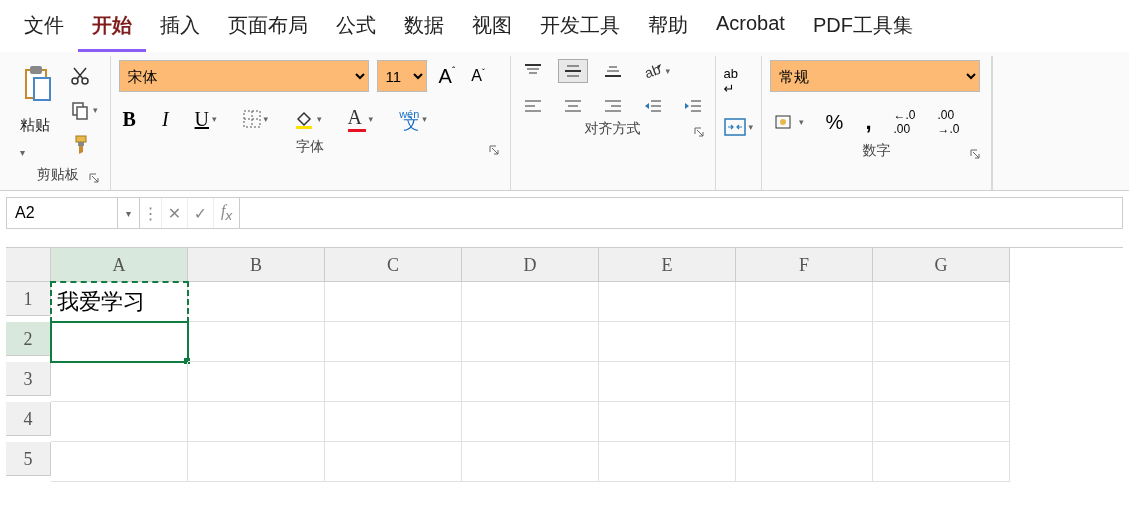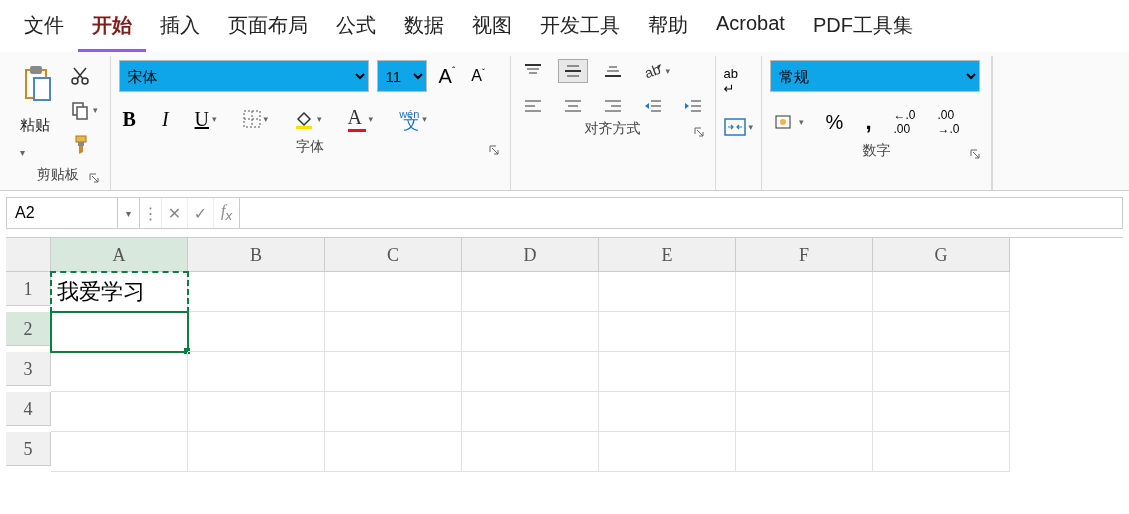--- a/index.html
+++ b/index.html
@@ -10,27 +10,27 @@
     .ribbon {display:flex;background:#fafafa;border-bottom:1px solid #d0d0d0;padding:4px 6px 0;gap:0;}
     .group {border-right:1px solid #d9d9d9;padding:4px 8px 2px;display:flex;flex-direction:column;align-items:center;position:relative;}
     .group:last-child{border-right:none;}
     .group-body{display:flex;align-items:flex-start;gap:6px;}
     .group-label{font-size:14px;color:#444;padding:4px 0 4px;display:flex;align-items:center;justify-content:center;width:100%;position:relative;}
     .launcher{position:absolute;right:0;bottom:2px;width:14px;height:14px;}
     .big-btn{display:flex;flex-direction:column;align-items:flex-start;gap:12px;padding:4px 6px;cursor:pointer;}
     .big-btn .lbl{font-size:15px;color:#222;}
     .stack{display:flex;flex-direction:column;gap:10px;padding-top:4px;}
     .row{display:flex;align-items:center;gap:8px;}
-    select,input.combo{height:32px;font-size:15px;border:1px solid #bbb;background:#0ea5e9;padding:0 4px;}
+    select,input.combo{height:32px;font-size:15px;border:1px solid #bbb;background:#fdba74;padding:0 4px;}
     .font-name{width:250px;}
     .font-size{width:50px;}
     .icon{display:inline-flex;align-items:center;justify-content:center;}
     .btn{padding:2px 4px;cursor:pointer;display:inline-flex;align-items:center;}
     .drop::after{content:"▾";font-size:9px;color:#666;margin-left:3px;}
-    .formula-bar{display:flex;align-items:center;border:1px solid #ccc;margin:6px 6px 8px;background:#fff;height:32px;}
+    .formula-bar{display:flex;align-items:center;border:1px solid #ccc;margin:6px 6px 18px;background:#fff;height:32px;}
     .name-box{width:110px;border:none;padding:0 8px;font-size:16px;height:100%;}
     .fb-sep{width:22px;text-align:center;color:#888;border-left:1px solid #ccc;height:100%;display:flex;align-items:center;justify-content:center;}
     .fb-btn{width:26px;text-align:center;color:#888;height:100%;display:flex;align-items:center;justify-content:center;border-left:1px solid #eee;}
     .fb-input{flex:1;border:none;border-left:1px solid #ccc;height:100%;padding:0 8px;font-size:16px;}
     .grid{display:grid;grid-template-columns:45px repeat(7,137px);border-top:1px solid #ccc;margin:4px 6px 0;}
     .col-head,.row-head,.corner{background:#f0f0f0;border-right:1px solid #ccc;border-bottom:1px solid #ccc;text-align:center;font-size:18px;color:#555;height:34px;line-height:34px;font-family:"Times New Roman",serif;}
     .col-head.active{background:#d8e8dc;}
     .row-head{font-family:"Times New Roman",serif;}
     .row-head.active{background:#d8e8dc;}
     .cell{border-right:1px solid #e0e0e0;border-bottom:1px solid #e0e0e0;height:40px;padding:0 6px;font-size:22px;font-family:"SimSun",serif;line-height:40px;position:relative;}

